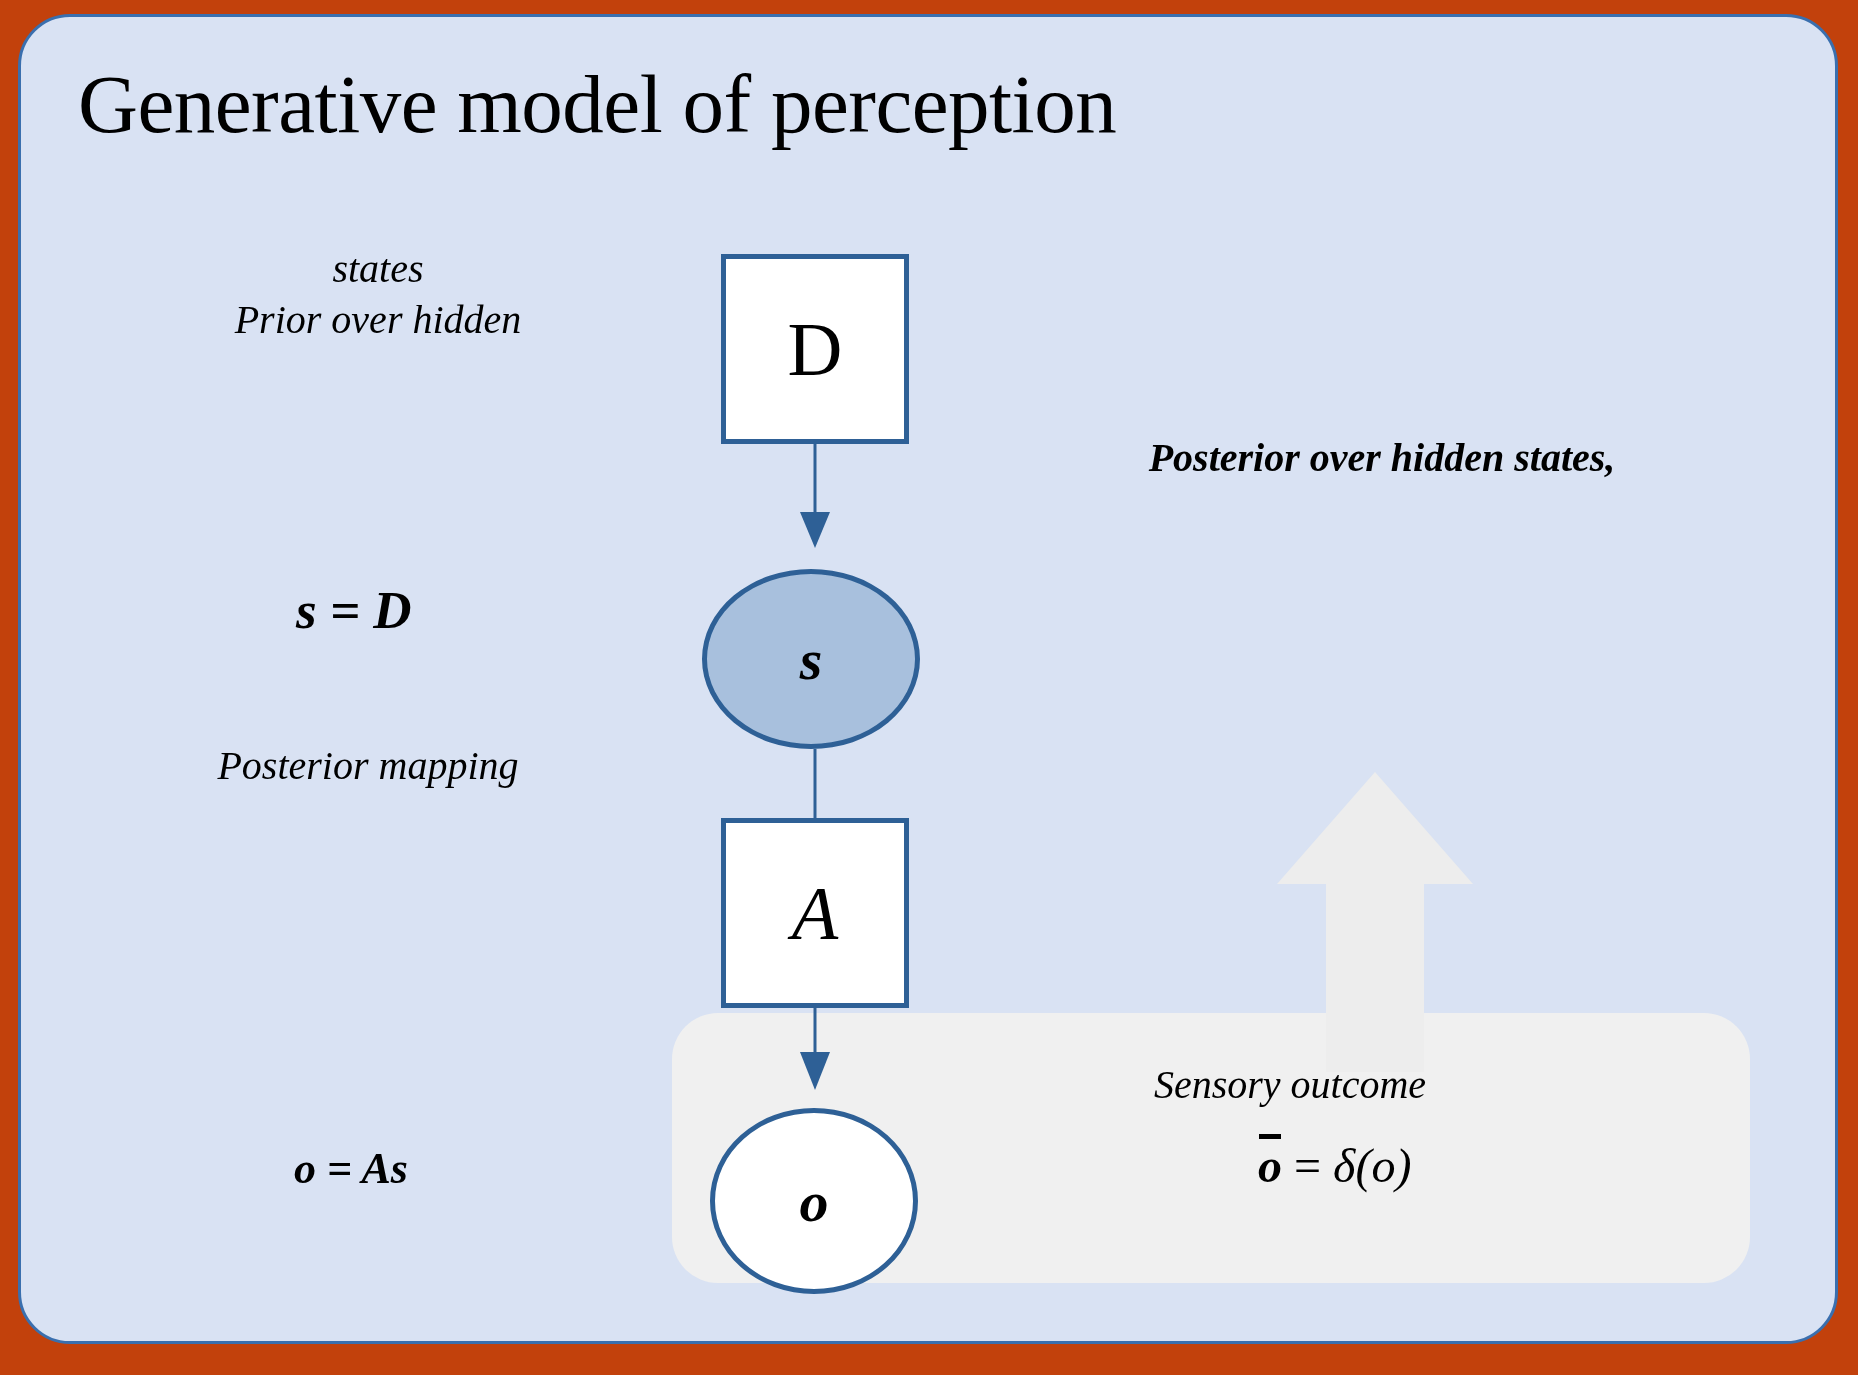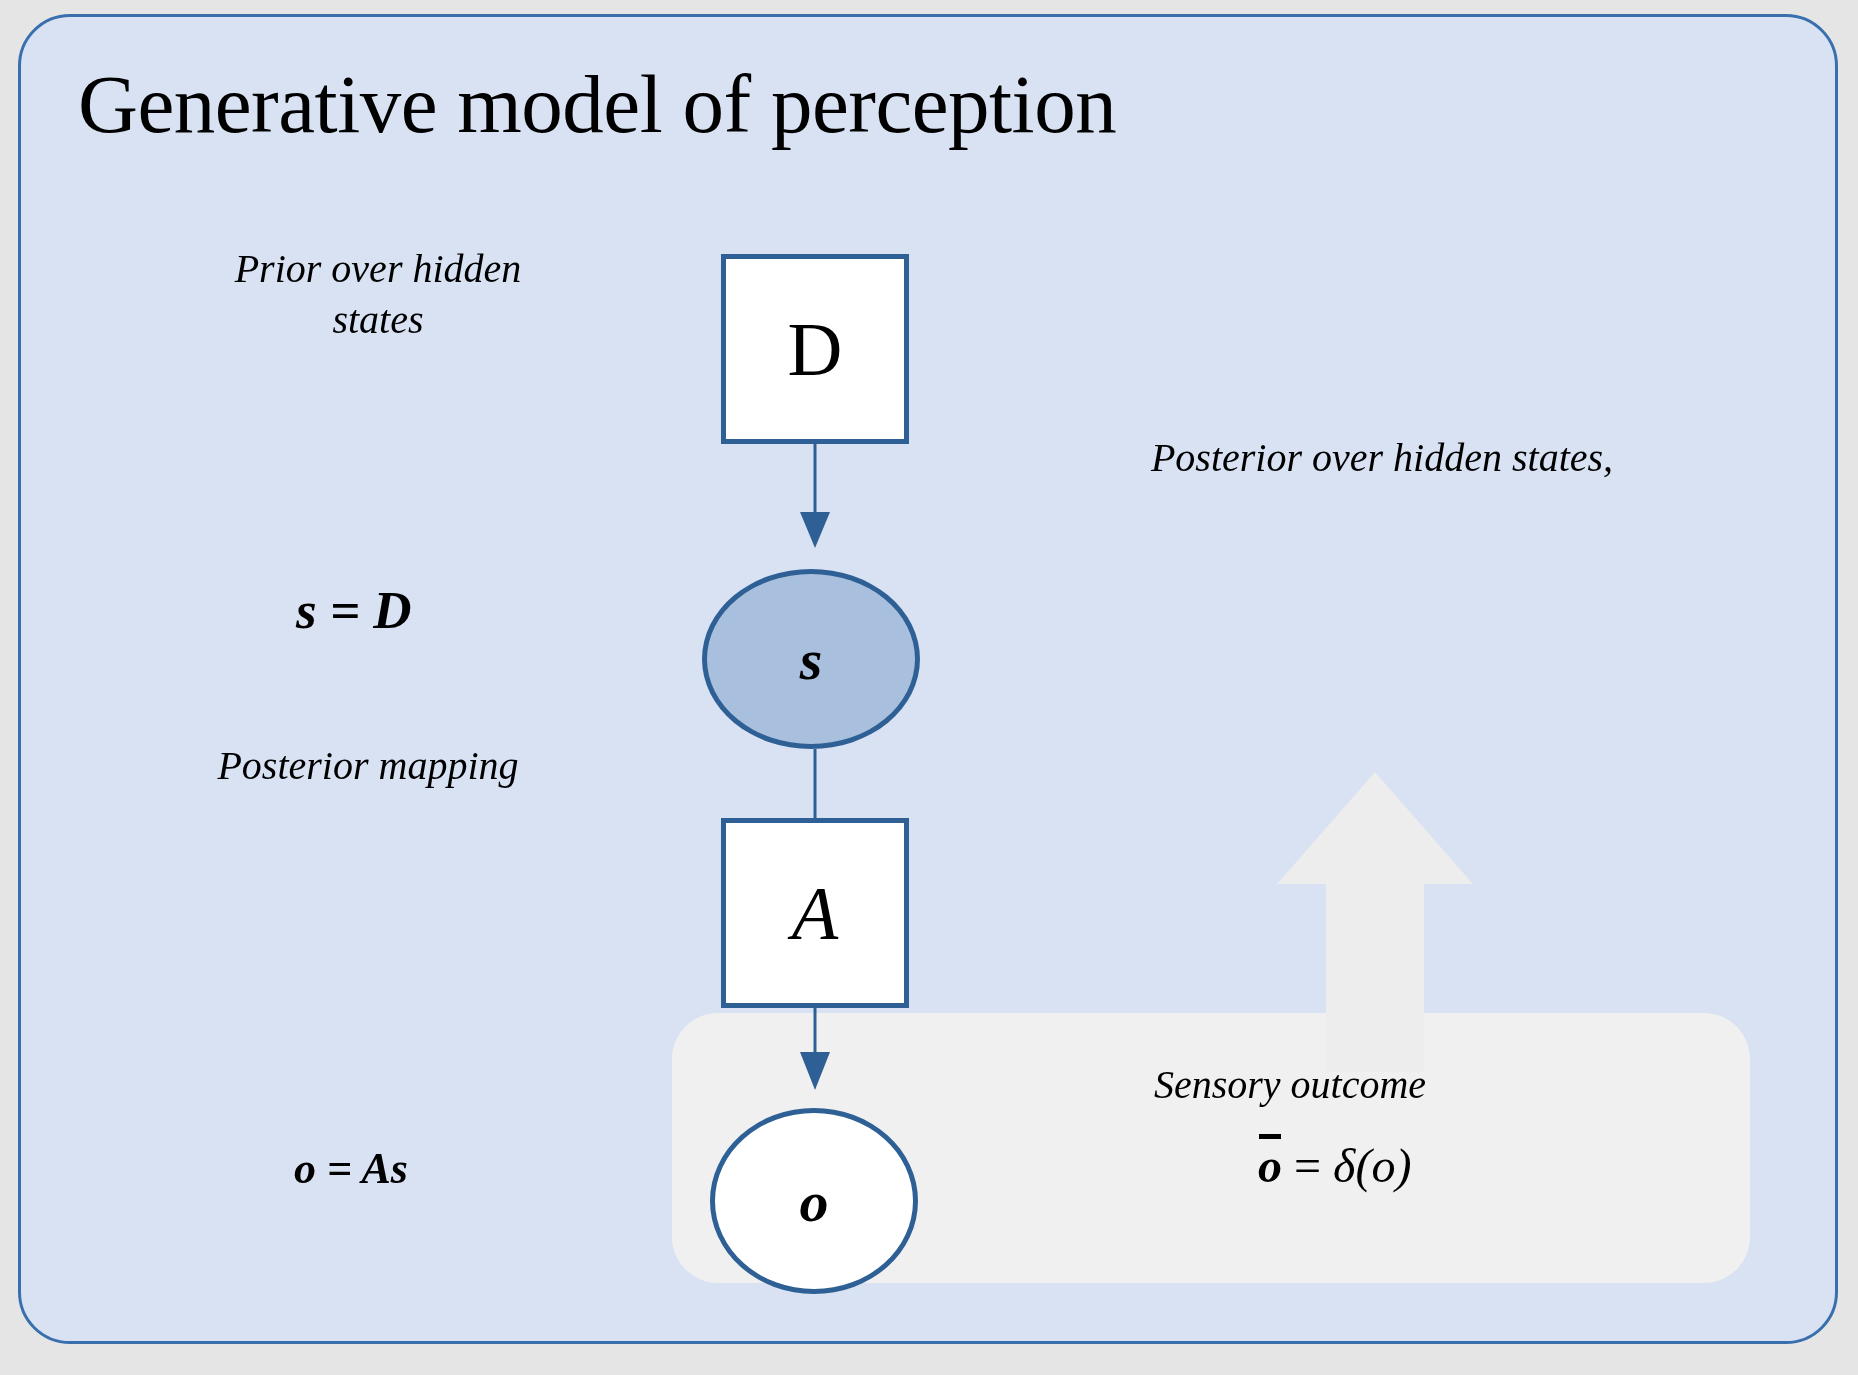--- a/index.html
+++ b/index.html
@@ -9,21 +9,21 @@
   }
   body {
     font-family: "Liberation Serif", "DejaVu Serif", serif;
   }
 
   #canvas {
     position: relative;
     width: 1858px;
     height: 1375px;
     overflow: hidden;
-    background: #e5e5e5;
+    background: #c2410c;
   }
 
   
   #panel {
     position: absolute;
     left: 18px;
     top: 14px;
     width: 1820px;
     height: 1330px;
     box-sizing: border-box;
@@ -206,27 +206,27 @@
 
   <div id="node-D" class="node-box">D</div>
 
   <div id="node-s" class="node-circle">s</div>
 
   <div id="node-A" class="node-box">A</div>
 
   <div id="node-o" class="node-circle">o</div>
 
   <div class="caption" style="left:196px; top:243px; width:364px;">
+    <div>states</div>
     <div>Prior over hidden</div>
-    <div>states</div>
   </div>
 
   <div class="caption" style="left:168px; top:740px; width:400px;">Posterior mapping</div>
 
-  <div class="caption" style="left:1032px; top:432px; width:700px;">
+  <div class="caption" style="left:1032px; top:432px; width:700px;font-weight:bold;">
     <div>Posterior over hidden states,</div>
   </div>
 
   <div class="caption" style="left:1030px; top:1059px; width:520px;">Sensory outcome</div>
 
   <div class="equation eq-sd">s = D</div>
 
   <div class="equation eq-oas">o = As</div>
 
 

